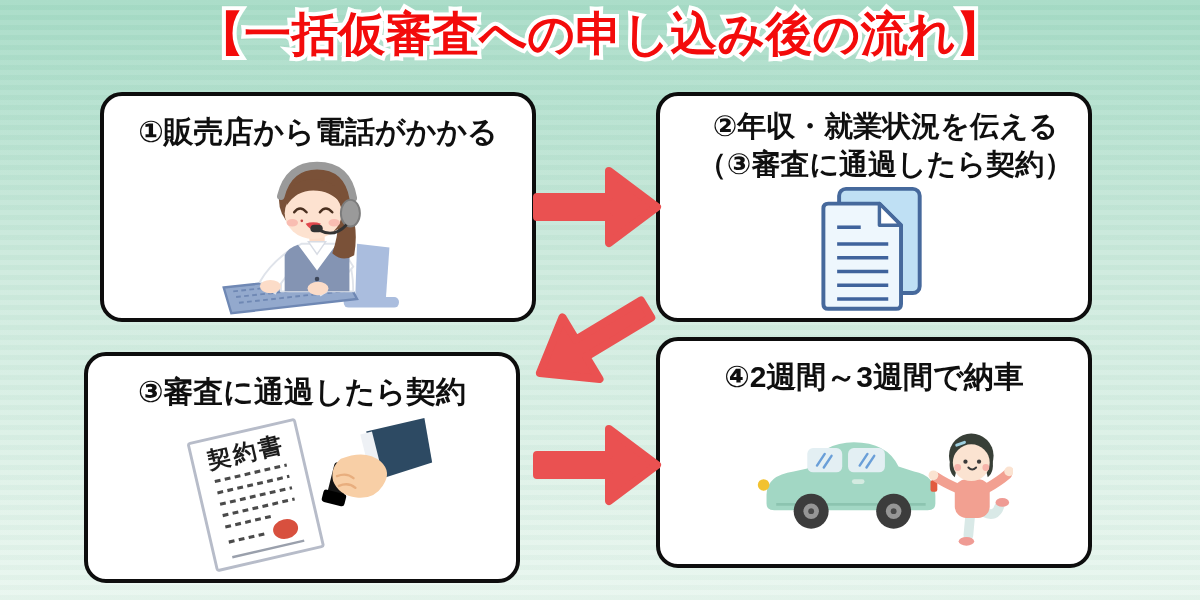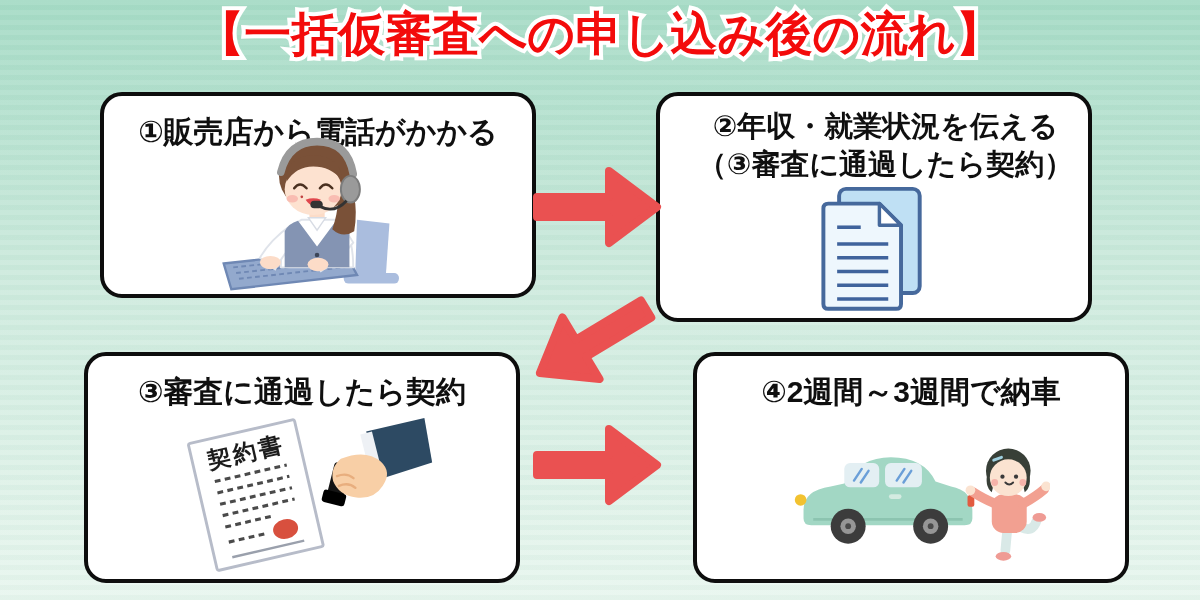--- a/index.html
+++ b/index.html
@@ -21,24 +21,24 @@
     display:block; position:absolute; left:0; top:0; width:100%;
     color:#ffffff; -webkit-text-stroke:8px #ffffff;
     text-shadow:0 0 5px #fff, 0 0 2px #fff;
   }
   .title-fill { display:block; position:relative; color:var(--title-red,#f30b0b); }
 
   .step-box {
     position:absolute; width:436px; background:var(--box-bg,#ffffff);
     border:4px solid var(--box-border,#0d0d0d); border-radius:22px;
   }
-  .box-1 { left:100px; top:92px;  height:206px; }
+  .box-1 { left:100px; top:92px;  height:230px; }
   .box-2 { left:656px; top:92px;  height:230px; }
   .box-3 { left:84px; top:352px; height:231px; }
-  .box-4 { left:656px; top:352px; height:231px;margin-left:37px; }
+  .box-4 { left:656px; top:337px; height:231px; }
 
   .caption {
     margin-top:16px; text-align:center; font-size:30px; font-weight:800;
     color:#0f0f0f; line-height:1.32; letter-spacing:0; white-space:nowrap;
   }
   .box-2 .caption { margin-top:11px; font-size:29px;margin-left:23px; }
   .caption-line:empty { display:none; }
 
   .illus { position:absolute; left:50%; transform:translateX(-50%); }
   .illus-operator  { width:200px; bottom:3px; }

